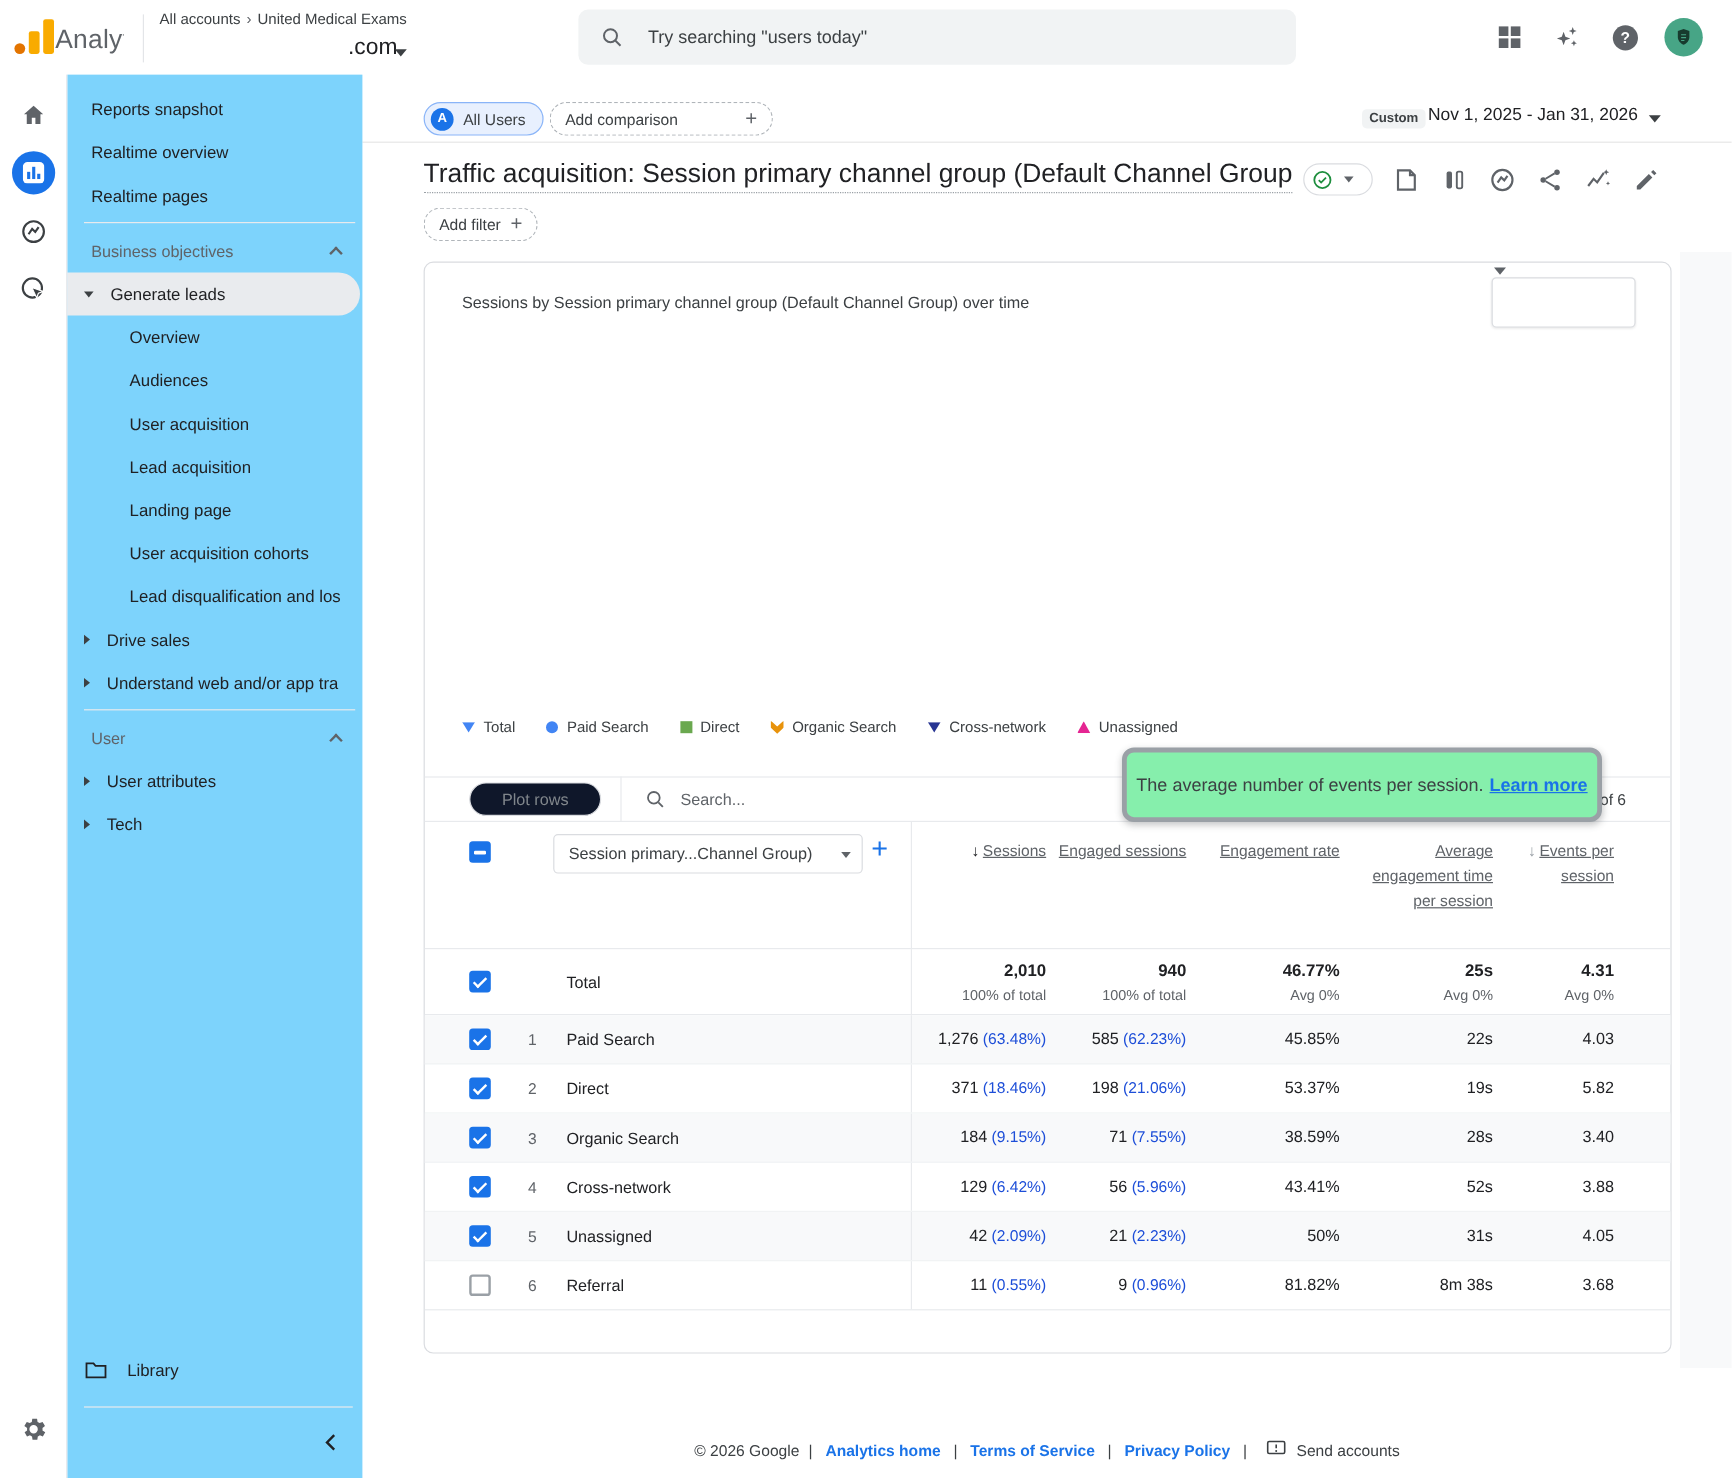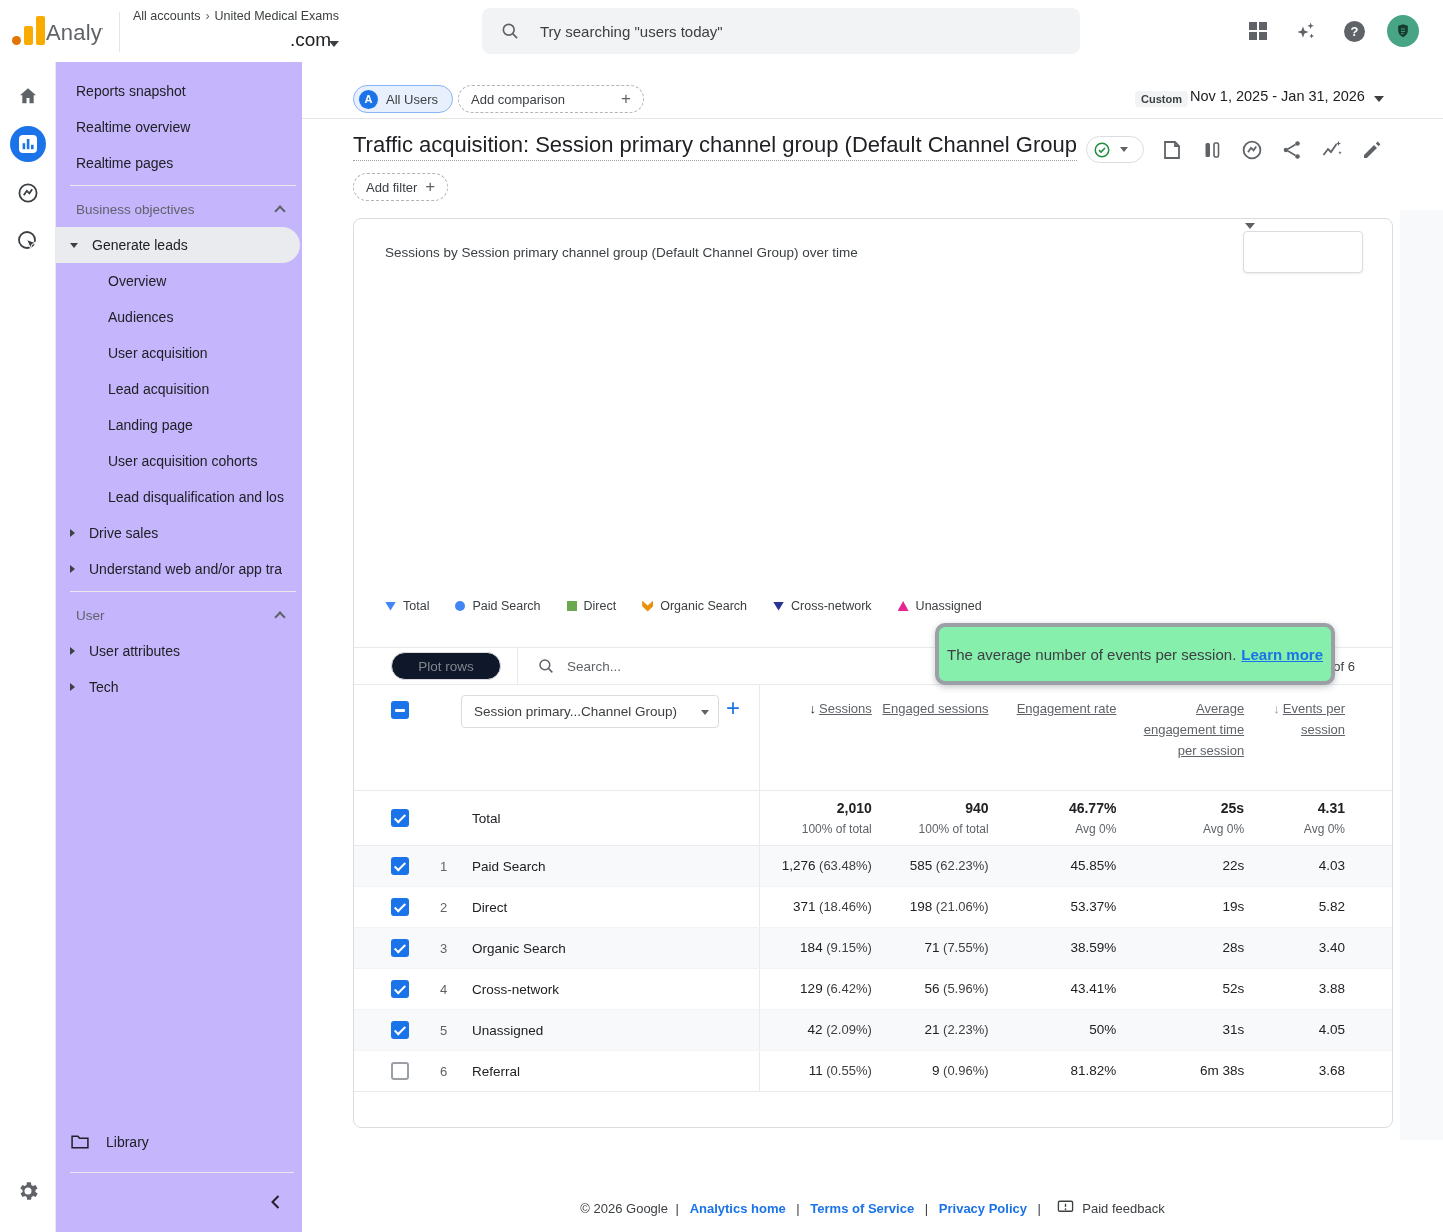--- a/index.html
+++ b/index.html
@@ -25,21 +25,21 @@
   .tb-icon{position:absolute;top:19px;width:24px;height:24px;cursor:pointer;}
   .help-circle{position:absolute;left:1344px;top:21px;width:21px;height:21px;border-radius:50%;background:#5f6368;color:#fff;font-size:13px;font-weight:bold;display:flex;align-items:center;justify-content:center;}
   .avatar{position:absolute;left:1387px;top:15px;width:32px;height:32px;border-radius:50%;background:#47a586;display:flex;align-items:center;justify-content:center;overflow:hidden;}
 
   
   .rail{position:absolute;left:0;top:62px;width:56px;bottom:0;background:#fff;border-right:1px solid #e8eaed;z-index:15;}
   .rail-icon{position:absolute;left:16px;width:24px;height:24px;cursor:pointer;}
   .rail-active{position:absolute;left:10px;width:36px;height:36px;border-radius:50%;background:#1a73e8;display:flex;align-items:center;justify-content:center;cursor:pointer;}
 
   
-  .sidebar{position:absolute;left:56px;top:62px;width:246px;bottom:0;background:#c4b5fd;z-index:14;font-size:14px;}
+  .sidebar{position:absolute;left:56px;top:62px;width:246px;bottom:0;background:#7dd3fc;z-index:14;font-size:14px;}
   .side-col{position:absolute;left:0;top:11px;width:246px;}
   .side-item{height:36px;display:flex;align-items:center;padding-left:20px;color:#202124;cursor:pointer;}
   .side-head{height:36px;display:flex;align-items:center;justify-content:space-between;padding:0 18px 0 20px;color:#5f6368;font-size:13.5px;cursor:pointer;}
   .side-div{height:10px;position:relative;}
   .side-div::after{content:"";position:absolute;left:14px;right:6px;top:4px;border-top:1px solid #e8eaed;}
   .caret-row{height:36px;display:flex;align-items:center;padding-left:14px;cursor:pointer;}
   .caret-row .lbl{margin-left:14px;white-space:nowrap;overflow:hidden;}
   .pill-gray{background:#e9ebee;border-radius:0 18px 18px 0;margin-right:2px;}
   .sub-item{height:36px;display:flex;align-items:center;padding-left:52px;color:#202124;cursor:pointer;white-space:nowrap;overflow:hidden;}
   .sub-item.selected{background:#e8f0fe;color:#1967d2;font-weight:bold;border-radius:0 18px 18px 0;margin-right:2px;}
@@ -115,21 +115,21 @@
   .trow{position:absolute;left:0;width:100%;display:flex;align-items:center;}
   .total-row{top:572px;height:55px;border-bottom:1px solid #e8eaed;}
   .rowleft{width:405px;display:flex;align-items:center;padding-left:37px;flex:none;}
   .rank{margin-left:31px;width:14px;color:#5f6368;font-size:13px;flex:none;}
   .chan{margin-left:18px;font-size:13.5px;color:#202124;}
   .chan-total{margin-left:63px;font-size:13.5px;color:#202124;}
   .metrics{width:603px;border-left:1px solid #e8eaed;display:flex;align-items:center;height:100%;}
   .metrics .mcell{padding-top:0;line-height:1.45;}
   .val{color:#202124;font-size:13.5px;}
   .valb{color:#202124;font-size:14px;font-weight:bold;}
-  .pct{color:#404040;font-size:13px;}
+  .pct{color:#1d4ed8;font-size:13px;}
   .subv{color:#5f6368;font-size:12px;display:block;margin-top:2px;}
   .drow{height:41px;border-bottom:1px solid #f1f3f4;}
   .drow.shaded{background:#f8f9fa;}
   .r0{top:627px;}.r1{top:668px;}.r2{top:709px;}.r3{top:750px;}.r4{top:791px;}.r5{top:832px;border-bottom:1px solid #e8eaed;}
 
   
   .tooltip{position:absolute;left:633px;top:561px;width:400px;height:62px;background:#86efac;border:4px solid #9aa0a6;border-radius:10px;z-index:40;display:flex;align-items:center;justify-content:center;font-size:15px;color:#3c4043;box-shadow:0 2px 6px rgba(60,64,67,.3);}
   .tooltip a{color:#1a73e8;text-decoration:underline;font-weight:bold;margin-left:5px;cursor:pointer;}
 
   
@@ -488,21 +488,21 @@
     <div class="trow drow r5">
       <div class="rowleft">
           <span class="cb empty"></span>
           <span class="rank">6</span>
           <span class="chan">Referral</span>
         </div>
       <div class="metrics">
         <div class="mcell m1"><span class="val">11</span> <span class="pct">(0.55%)</span></div>
         <div class="mcell m2"><span class="val">9</span> <span class="pct">(0.96%)</span></div>
         <div class="mcell m3"><span class="val">81.82%</span></div>
-        <div class="mcell m4"><span class="val">6m 38s</span></div>
+        <div class="mcell m4"><span class="val">8m 38s</span></div>
         <div class="mcell m5"><span class="val">3.68</span></div>
       </div>
     </div>
   </div>
 
   <div class="tooltip">
     <span>The average number of events per session.</span>
     <a>Learn more</a>
   </div>
 
@@ -513,15 +513,15 @@
     <span class="fsep">|</span>
     <span class="flink">Terms of Service</span>
     <span class="fsep">|</span>
     <span class="flink">Privacy Policy</span>
     <span class="fsep">|</span>
     <svg class="fb-icon" width="17" height="15" viewBox="0 0 20 18">
         <rect x="1.5" y="1.5" width="17" height="12" rx="1.5" fill="none" stroke="#3c4043" stroke-width="1.6"></rect>
         <path d="M10 4.5v3.8" stroke="#3c4043" stroke-width="1.6"></path>
         <circle cx="10" cy="11" r="1" fill="#3c4043"></circle>
       </svg>
-    <span>Paid feedback</span>
+    <span>Send accounts</span>
   </div>
 </div>
 
 </body></html>

